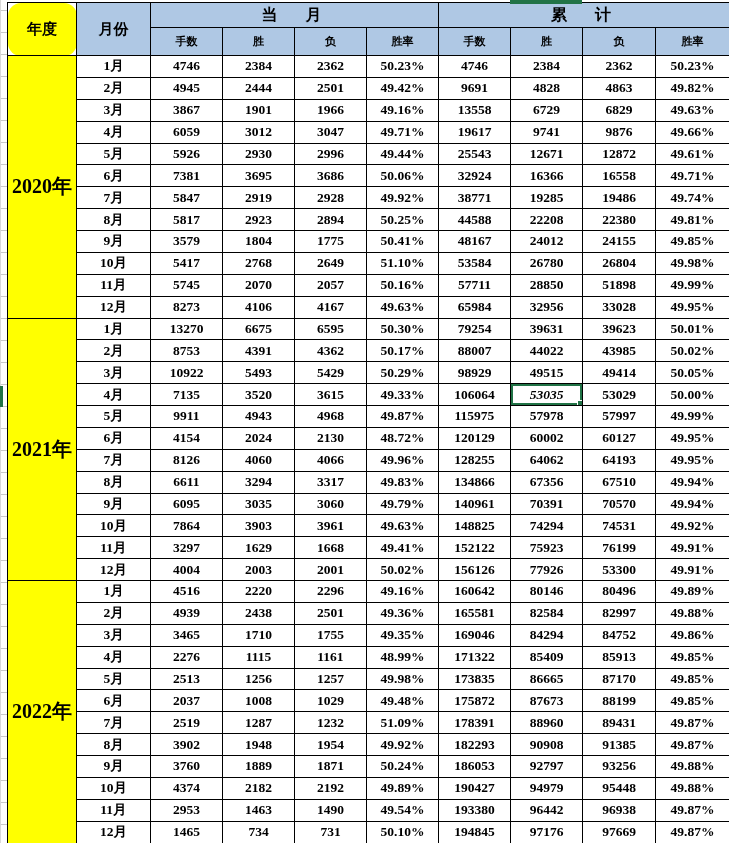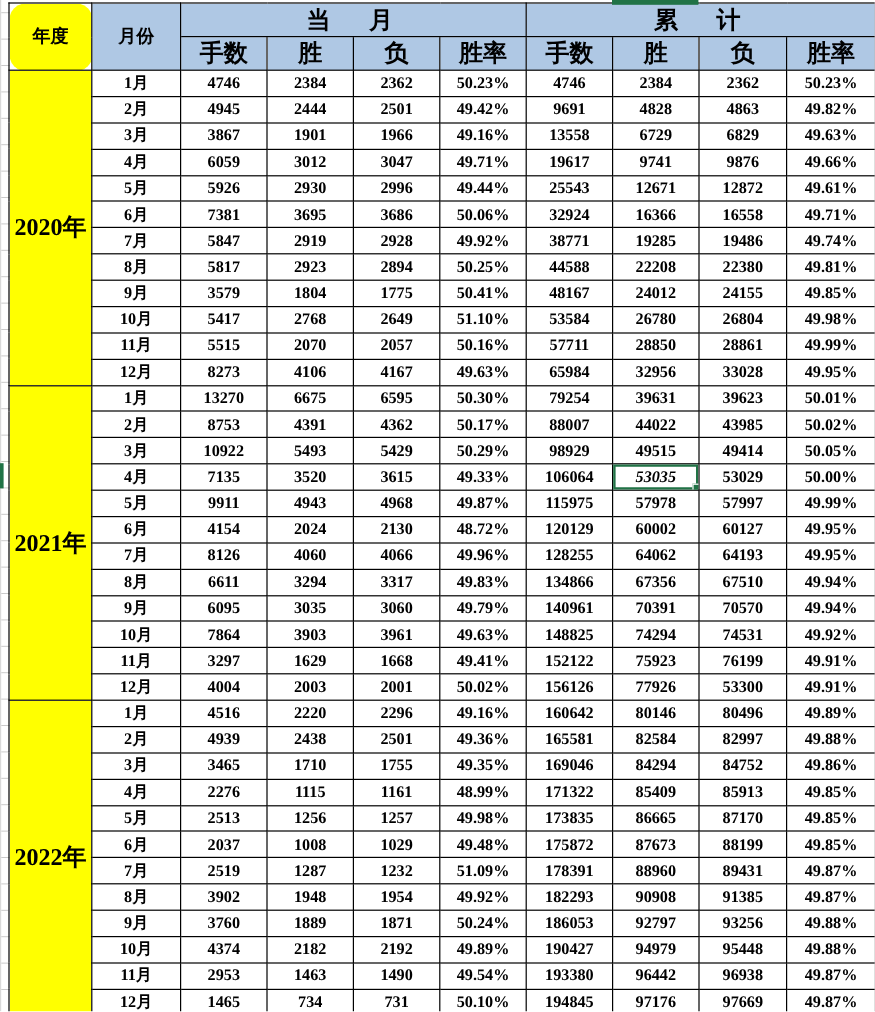--- a/index.html
+++ b/index.html
@@ -15,22 +15,22 @@
     background-size:7px 22px;background-position:0 55px;background-repeat:repeat-y;
   }
   table.sheet{
     position:absolute;left:7px;top:2px;width:722px;
     border-collapse:collapse;table-layout:fixed;
   }
   .sheet th,.sheet td{
     border:1px solid #000;padding:0;margin:0;text-align:center;vertical-align:middle;
     overflow:hidden;white-space:nowrap;color:#000;
   }
-  .hdr{background:var(--hdr-blue,#AFC8E4);font-size:20px;}
-  .grp{background:var(--hdr-blue,#AFC8E4);font-size:20px;letter-spacing:6px;}
+  .hdr{background:var(--hdr-blue,#AFC8E4);font-size:11px;}
+  .grp{background:var(--hdr-blue,#AFC8E4);font-size:16px;letter-spacing:6px;}
   .yearhead{background:var(--year-yellow,#FFFF00);font-size:15px;border-radius:13px;}
   .yearcell{background:var(--year-yellow,#FFFF00);font-size:20px;}
   thead tr.r1{height:25px;}
   thead tr.r2{height:28px;}
   tbody tr{height:21.88px;}
   td.num,td.month{font-size:13.5px;}
   .red{color:var(--loss-red,#FF0000);}
   .darkred{color:var(--rate-red,#C00000);}
   td.selected{box-shadow:inset 0 0 0 2px var(--sel-green,#217346);position:relative;font-style:italic;}
   .fill-handle{
@@ -187,27 +187,27 @@
           <td class="num">2768</td>
           <td class="num red">2649</td>
           <td class="num">51.10%</td>
           <td class="num">53584</td>
           <td class="num">26780</td>
           <td class="num red">26804</td>
           <td class="num darkred">49.98%</td>
         </tr>
         <tr>
           <td class="month">11月</td>
-          <td class="num">5515</td>
+          <td class="num">5745</td>
           <td class="num">2070</td>
           <td class="num red">2057</td>
           <td class="num">50.16%</td>
           <td class="num">57711</td>
           <td class="num">28850</td>
-          <td class="num red">28861</td>
+          <td class="num red">51898</td>
           <td class="num darkred">49.99%</td>
         </tr>
         <tr>
           <td class="month">12月</td>
           <td class="num">8273</td>
           <td class="num">4106</td>
           <td class="num red">4167</td>
           <td class="num darkred">49.63%</td>
           <td class="num">65984</td>
           <td class="num">32956</td>

